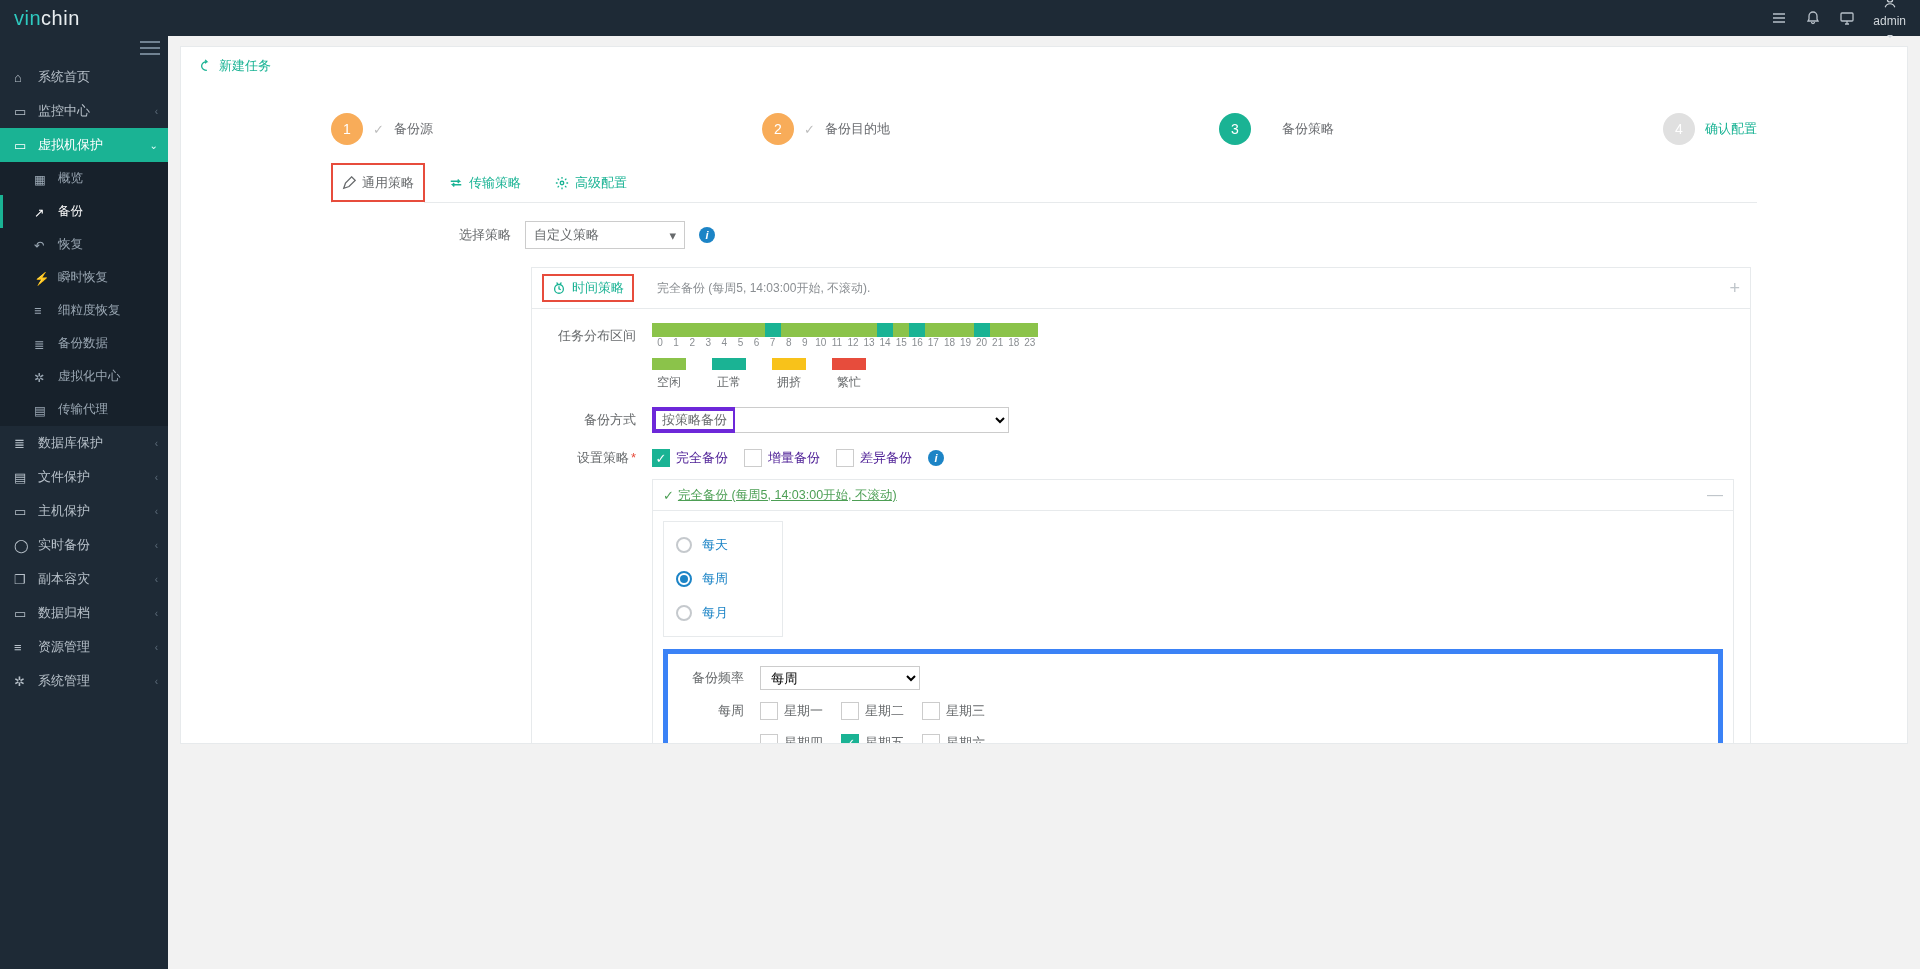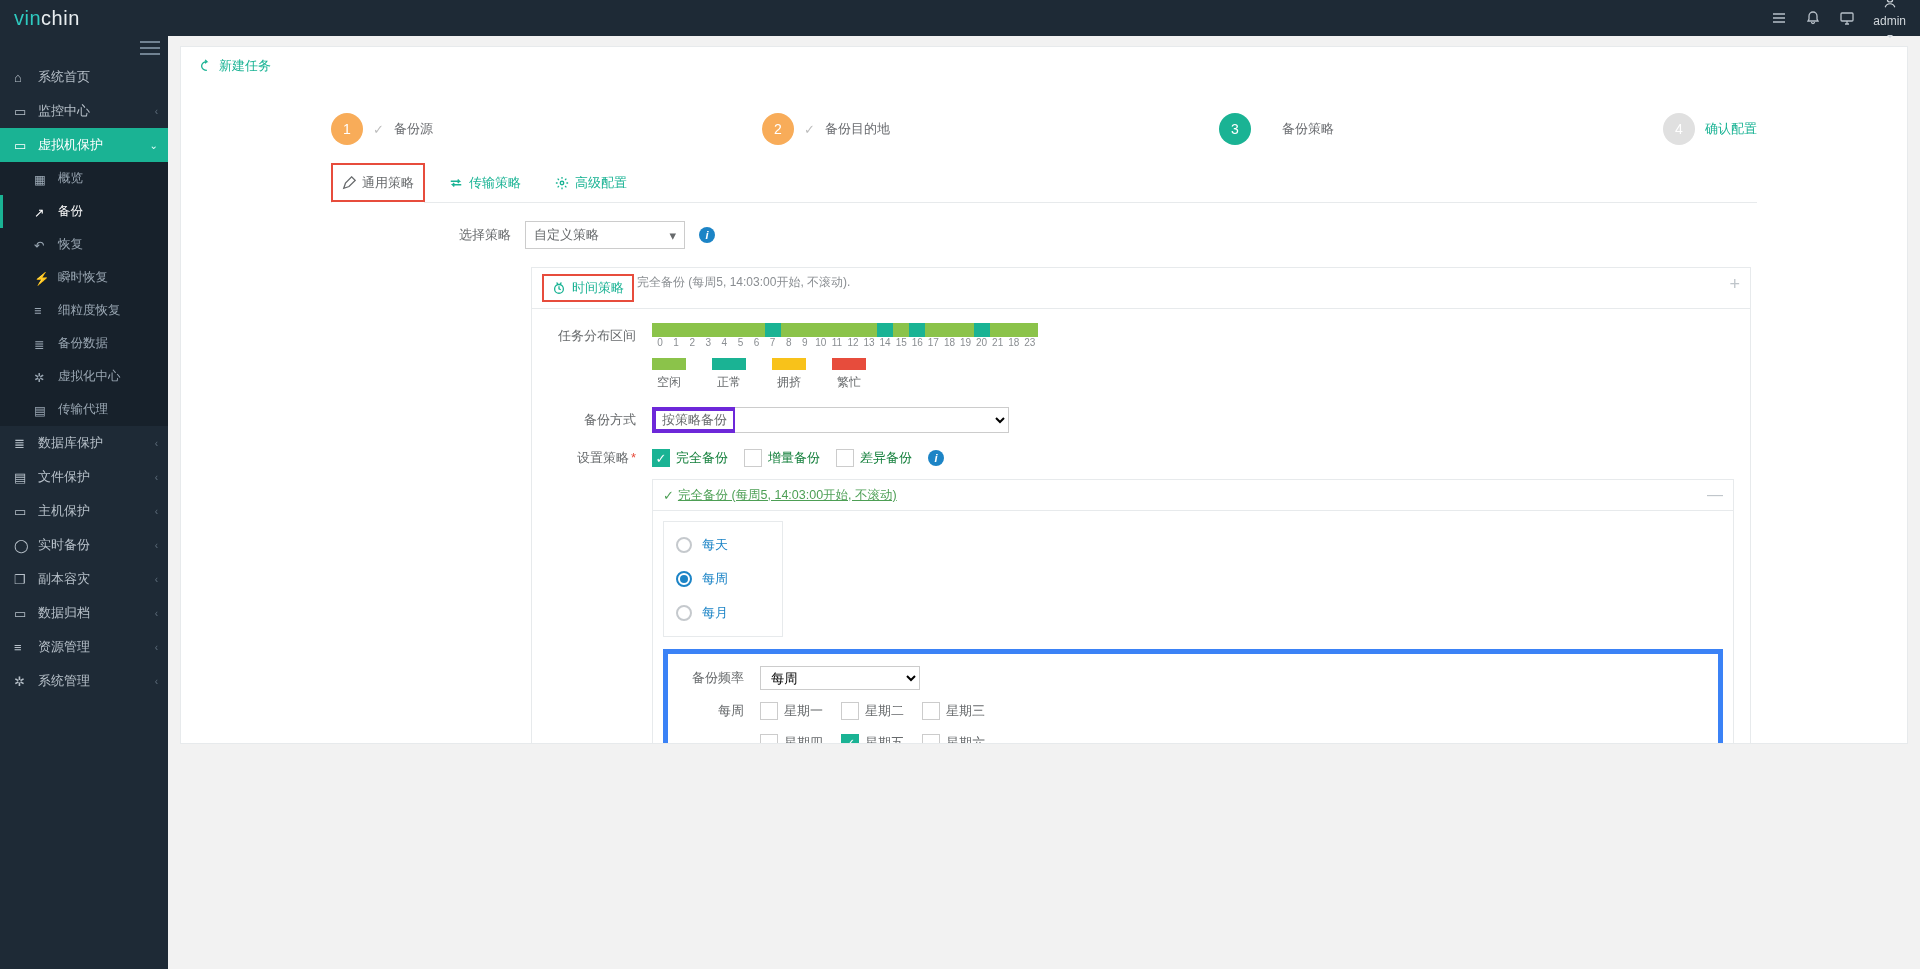--- a/index.html
+++ b/index.html
@@ -60,21 +60,21 @@
 .content-scroll::-webkit-scrollbar-thumb { background:#c9c9c9; border-radius:4px; }
 .content-scroll::-webkit-scrollbar-track { background:#eee; }
 
 .row { display:flex; align-items:center; gap:14px; margin: 18px 0; }
 .row .lbl { width:180px; text-align:right; color:#676a6c; font-size:13px; }
 .select-input { width:160px; padding:4px 8px; border:1px solid #ccc; background:#fff; display:flex; align-items:center; justify-content:space-between; cursor:pointer; }
 .info-circle { width:16px; height:16px; border-radius:50%; background:#1c84c6; color:#fff; display:inline-flex; align-items:center; justify-content:center; font-size:11px; font-style:italic; font-weight:bold; }
 
 
 .strategy-card { margin-left:200px; border:1px solid #e7eaec; }
-.strategy-head { display:flex; padding:6px 10px; border-bottom:1px solid #e7eaec; gap:3px; }
+.strategy-head { display:flex; align-items:center; padding:6px 10px; border-bottom:1px solid #e7eaec; gap:23px; }
 .strategy-title-box { border:2px solid #e74c3c; padding:3px 8px; display:flex; align-items:center; gap:6px; color:#1ab394; font-size:13px; }
 .strategy-summary { color:#8a8e92; font-size:12px; }
 .strategy-plus { margin-left:auto; color:#bfc5ca; font-size:18px; cursor:pointer; }
 .strategy-body { padding: 14px 16px 18px 16px; }
 
 .dist-row { display:flex; align-items:center; gap:16px; }
 .dist-lbl { width:88px; text-align:right; font-size:13px; }
 .hours-wrap { }
 .hours-bar { display:flex; gap:0; height:14px; width:386px; }
 .hours-bar span { flex:1; display:block; }
@@ -86,21 +86,21 @@
 .legend-swatch { width:34px; height:12px; }
 
 .field-row { display:flex; align-items:center; gap:16px; margin-top:16px; }
 .field-lbl { width:88px; text-align:right; font-size:13px; }
 .field-lbl .req { color:#e74c3c; margin-left:2px; }
 .sel { height:26px; border:1px solid #ccc; background:#fff; padding:0 8px; min-width:350px; }
 .sel-red { border:4px solid #6d28d9; padding:0 6px; margin-right:-2px; }
 .chk-group { display:flex; align-items:center; gap:16px; }
 .chkbox { width:18px; height:18px; border:1px solid #ccc; display:inline-flex; align-items:center; justify-content:center; background:#fff; flex:none; }
 .chkbox.checked { background:#1ab394; border-color:#1ab394; color:#fff; }
-.chk-label { font-size:13px; color:#15803d; }
+.chk-label { font-size:13px; color:#4c1d95; }
 
 
 .sched-card { border:1px solid #e7eaec; margin-top:12px; margin-left:104px; }
 .sched-head { padding:6px 10px; border-bottom:0; display:flex; align-items:center; }
 .sched-head a { color:#4d9f55; text-decoration:underline; font-size:12.5px; }
 .sched-head .collapse-btn { margin-left:auto; color:#bfc5ca; font-size:16px; cursor:pointer; }
 .sched-body { display:flex; padding:10px; gap:12px; border-top:1px solid #e7eaec; align-items:stretch;flex-direction:column; }
 
 .freq-list { width:120px; border:1px solid #e7eaec; padding:6px 0; }
 .freq-item { display:flex; align-items:center; gap:10px; padding:8px 12px; color:#1c84c6; cursor:pointer; font-size:13px; }

